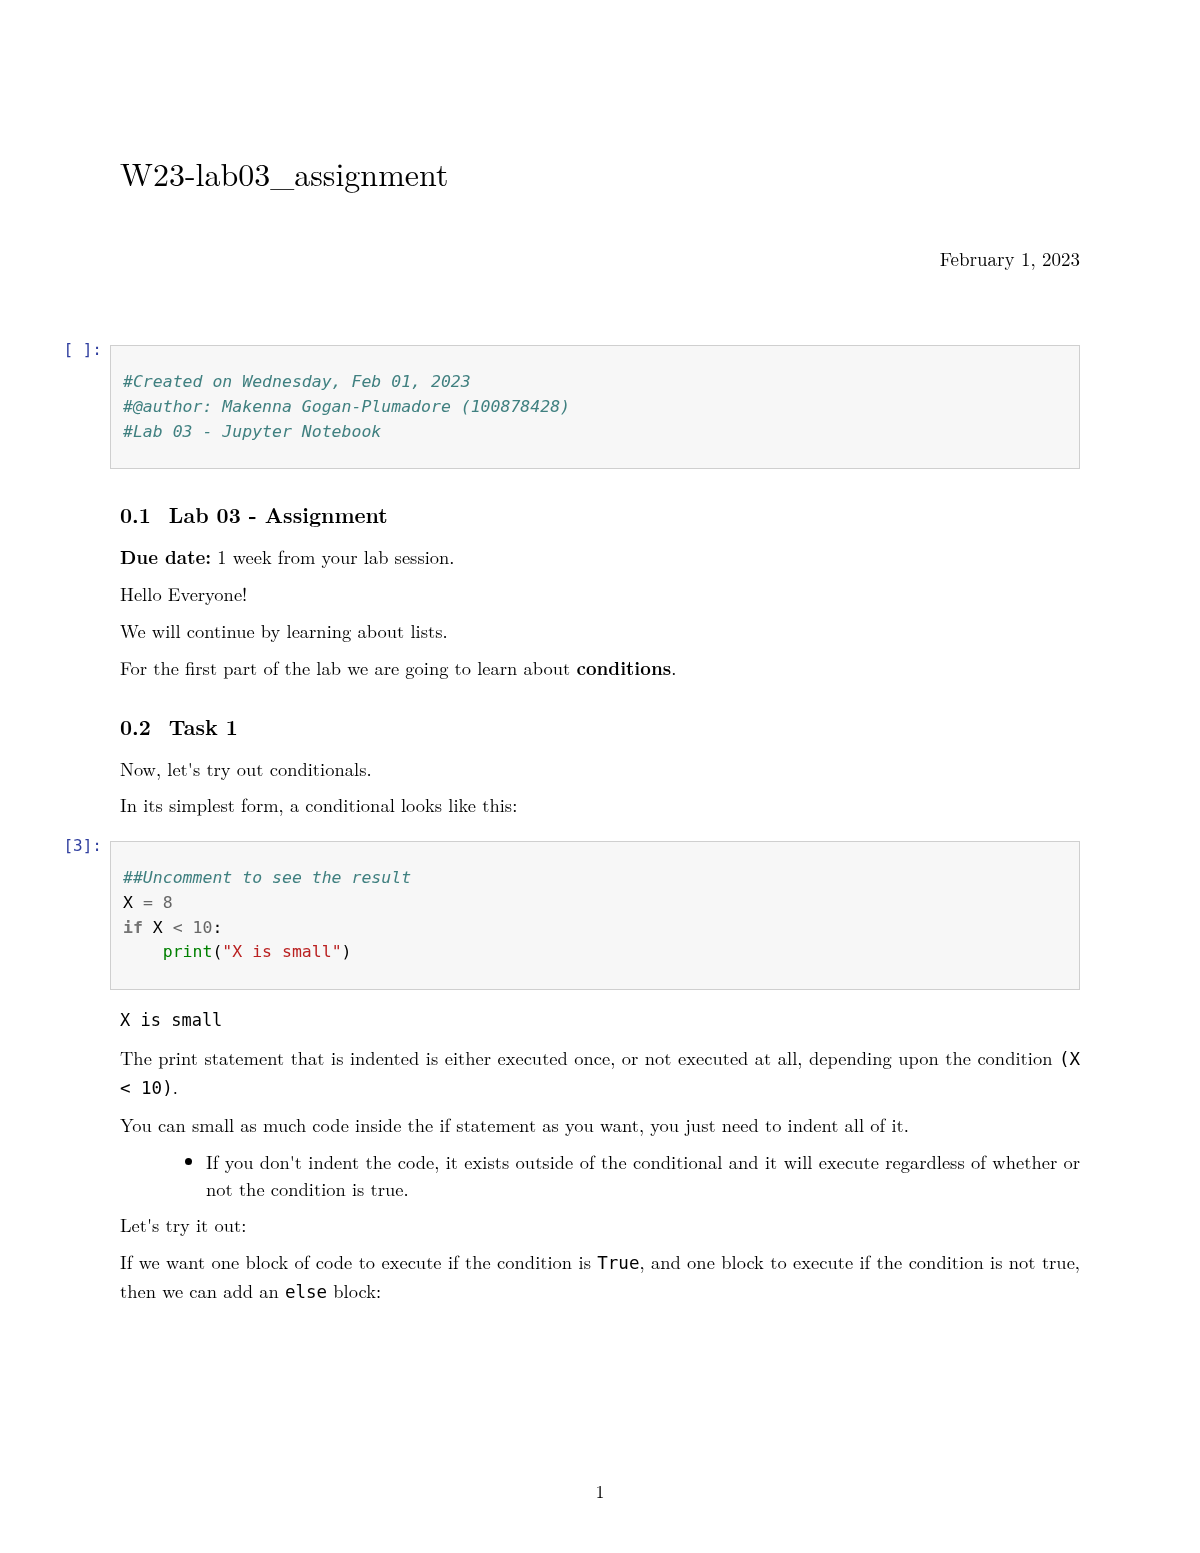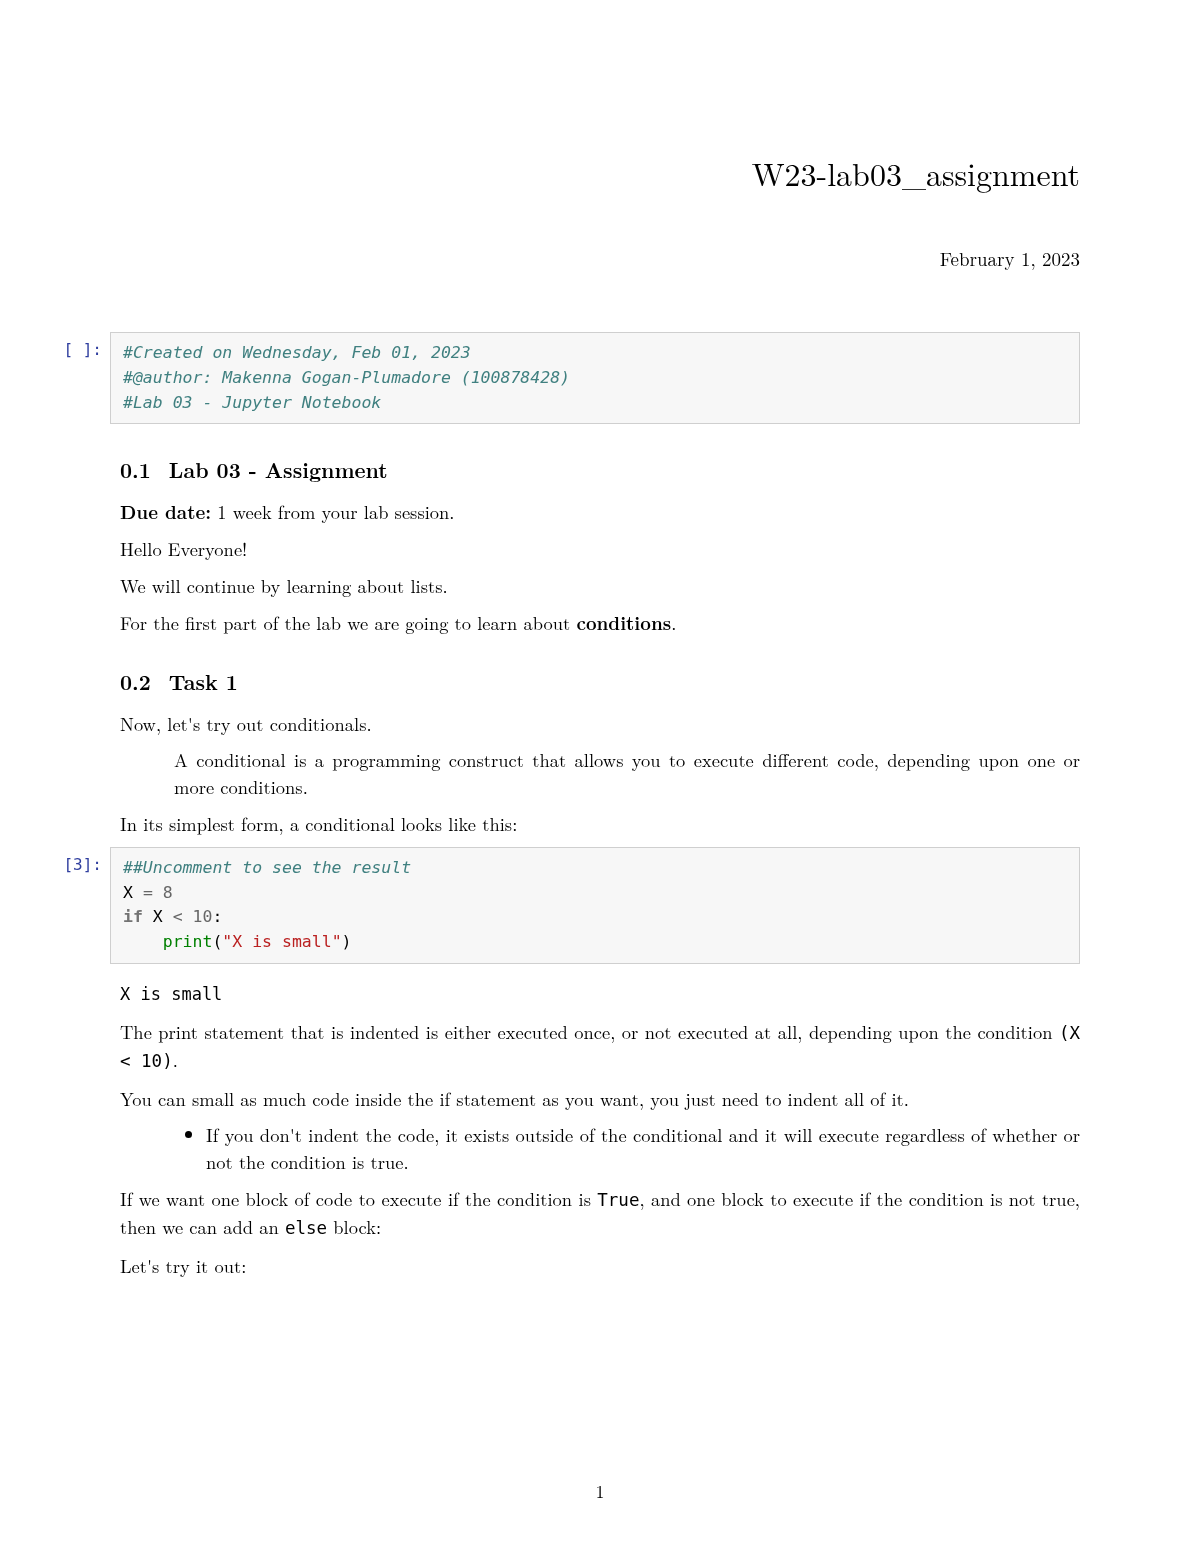--- a/index.html
+++ b/index.html
@@ -11,21 +11,21 @@
     color: #000;
     width: 1200px;
   }
   .page {
     width: 1200px;
     min-height: 1553px;
     padding: 150px 120px 60px 120px;
     position: relative;
   }
   .title {
-    text-align: right;
+    text-align: left;
     font-size: 32px;
     font-weight: 400;
     margin-bottom: 50px;
   }
   .date {
     text-align: right;
     font-size: 19px;
     margin-bottom: 60px;
   }
   .cell {
@@ -41,26 +41,27 @@
     font-family: "DejaVu Sans Mono", Menlo, Consolas, monospace;
     font-size: 16px;
     color: #303F9F;
     padding-top: 8px;
     padding-right: 8px;
   }
   .codebox {
     flex: 1;
     background: #f7f7f7;
     border: 1px solid #cfcfcf;
-    padding: 8px 12px;
+    padding: 24px 12px;
     font-family: "DejaVu Sans Mono", Menlo, Consolas, monospace;
     font-size: 16.5px;
     line-height: 1.5;
     white-space: pre;
     overflow-x: hidden;
+    margin-top: 13px;
   }
   .codebox .cm { color: #408080; font-style: italic; }
   .codebox .kw { color: #737373; font-weight: bold; }
   .codebox .fn { color: #008000; }
   .codebox .op { color: #666666; }
   .codebox .str { color: #BA2121; }
   .codebox .num { color: #666666; }
   .section-heading {
     font-size: 21px;
     font-weight: bold;
@@ -137,21 +138,20 @@
   <p class="body">
     <span>For the first part of the lab we are going to learn about </span><span class="b">conditions</span><span>.</span>
   </p>
 
   <div class="section-heading">
     <span class="num">0.2</span><span>Task 1</span>
   </div>
 
   <p class="body">Now, let's try out conditionals.</p>
 
-  <div class="quote">A conditional is a programming construct that allows you to execute different code, depending upon one or more conditions.</div>
 
   <p class="body">In its simplest form, a conditional looks like this:</p>
 
   <div class="cell">
     <div class="prompt">[3]:</div>
     <div class="codebox"><span class="cm">##Uncomment to see the result</span>
 <span>X </span><span class="op">=</span><span> </span><span class="num">8</span>
 <span class="kw">if</span><span> X </span><span class="op">&lt;</span><span> </span><span class="num">10</span><span>:</span>
 <span>    </span><span class="fn">print</span><span>(</span><span class="str">"X is small"</span><span>)</span></div>
   </div>
@@ -161,20 +161,20 @@
   <p class="body">
     <span>The print statement that is indented is either executed once, or not executed at all, depending upon the condition </span><span class="tt">(X &lt; 10)</span><span>.</span>
   </p>
 
   <p class="body">You can small as much code inside the if statement as you want, you just need to indent all of it.</p>
 
   <ul class="bullets">
     <li>If you don't indent the code, it exists outside of the conditional and it will execute regardless of whether or not the condition is true.</li>
   </ul>
 
+  <p class="body">Let's try it out:</p>
+
   <p class="body">
     <span>If we want one block of code to execute if the condition is </span><span class="tt">True</span><span>, and one block to execute if the condition is not true, then we can add an </span><span class="tt">else</span><span> block:</span>
   </p>
-
-  <p class="body">Let's try it out:</p>
 
   <div class="page-number">1</div>
 </div>
 
 </body></html>

